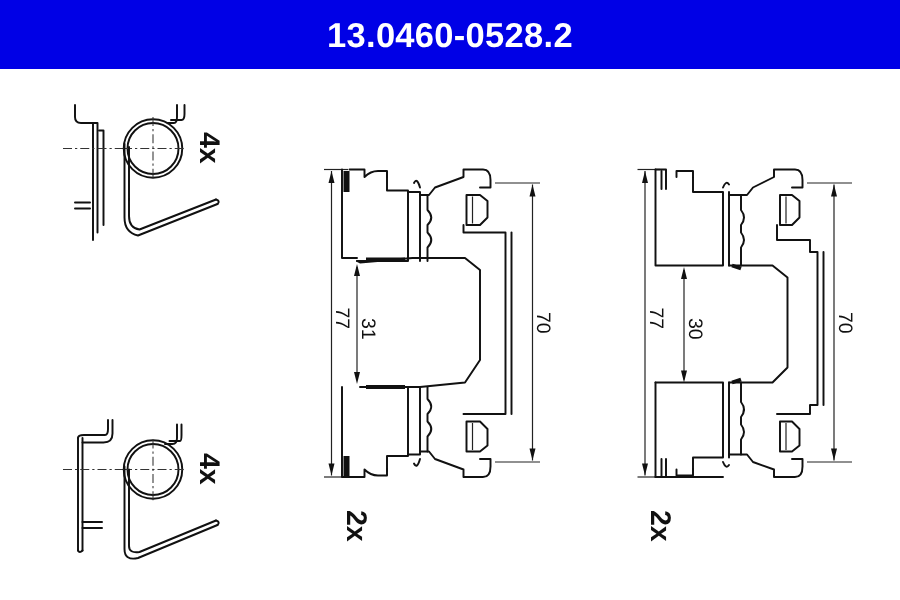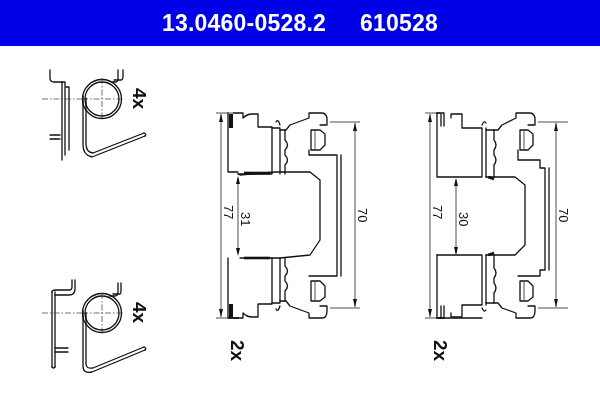--- a/index.html
+++ b/index.html
@@ -20,21 +20,20 @@
   .dash { fill: none; stroke: #333; stroke-width: 0.7; stroke-dasharray: 6 2 1.5 2; }
   .thick { fill: none; stroke: #111; stroke-width: 2.6; }
   .qty { font-weight: bold; font-size: 19px; fill: #111; font-family: "Liberation Sans", "DejaVu Sans", sans-serif; }
   .dim { font-size: 13px; fill: #111; font-family: "Liberation Sans", "DejaVu Sans", sans-serif; }
 </style>
 </head>
 <body>
 
 <div class="header">
   <span>13.0460-0528.2</span>
-  <span>610528</span>
 </div>
 
 <svg class="drawing" width="600" height="400" viewBox="0 0 600 400" xmlns="http://www.w3.org/2000/svg">
 
   <g>
 
     <path class="ln" d="M50,70 L50,78 Q50,82 54,82 L62,82 L62,160"></path>
     <path class="ln" d="M62,82 L65,82 L65,155"></path>
     <path class="ln" d="M66,87 L69,87 L69,150"></path>
     <path class="ln" d="M50,135 L60,135"></path>

